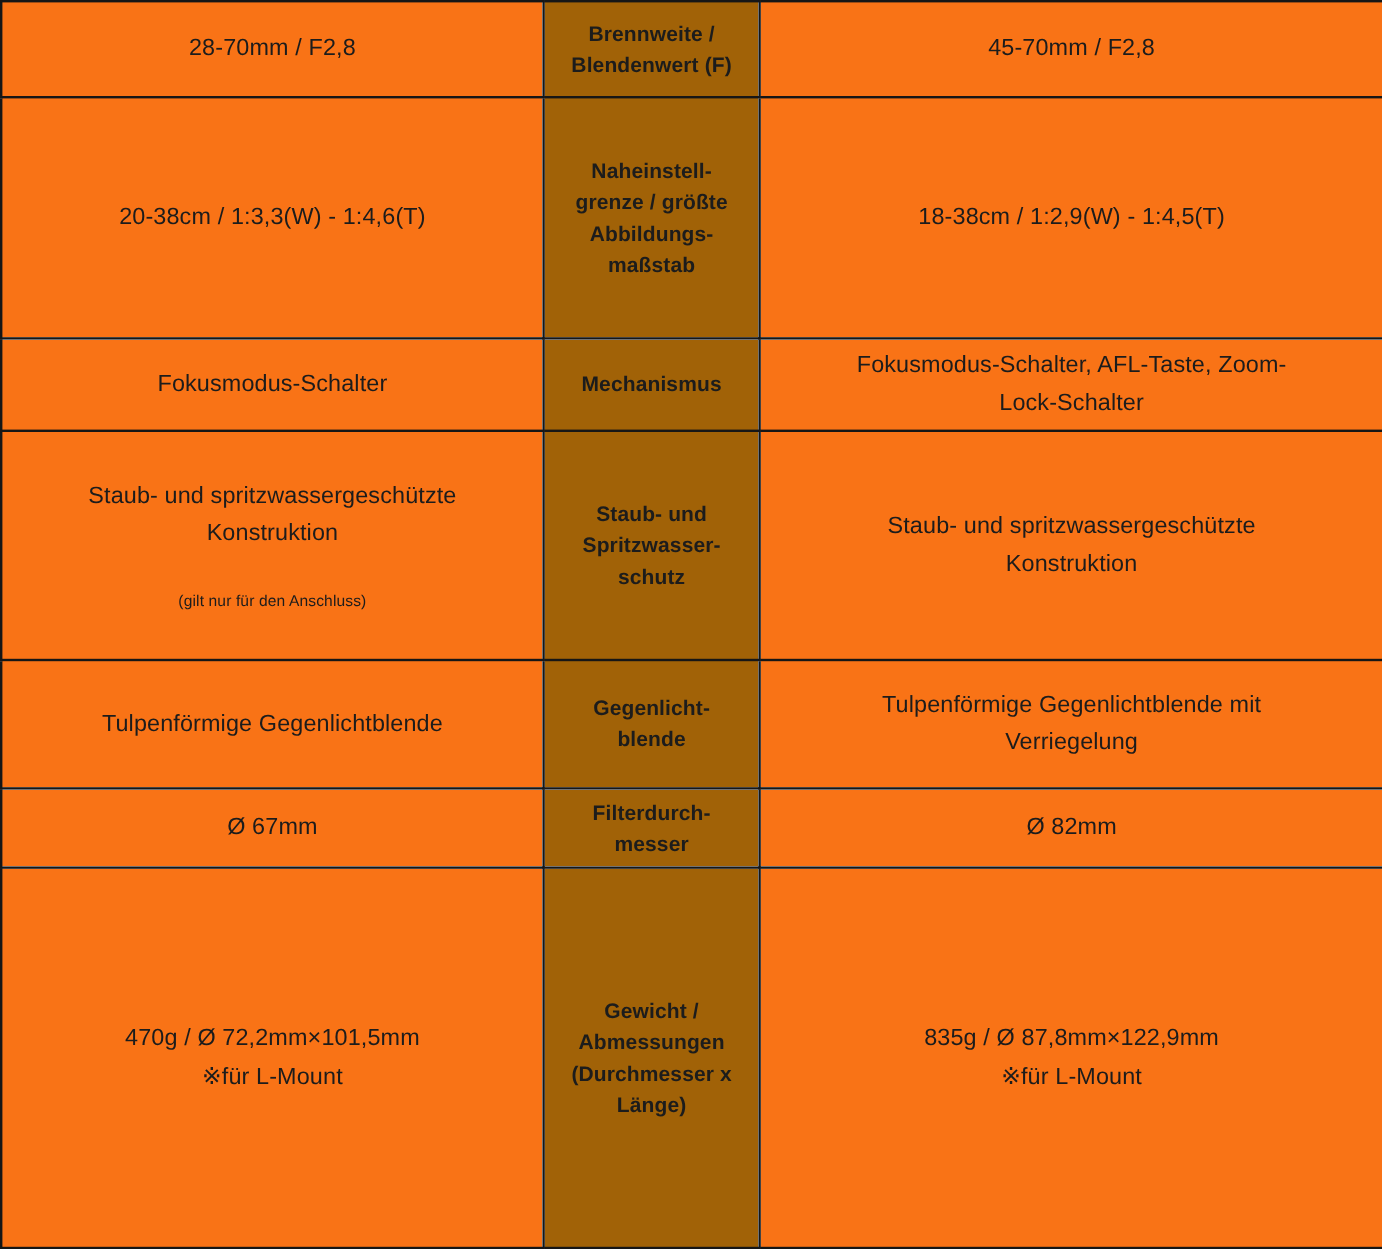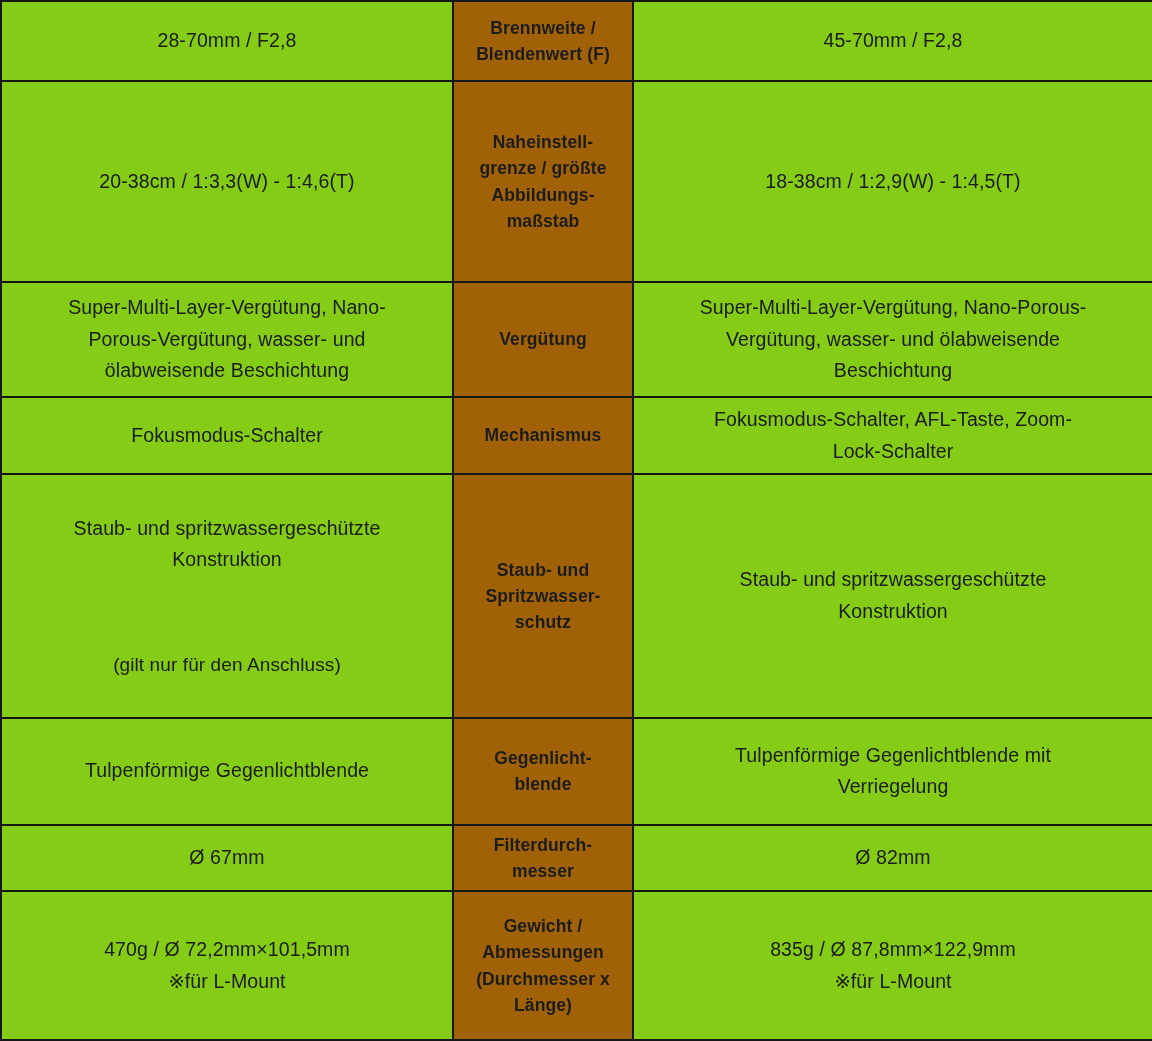--- a/index.html
+++ b/index.html
@@ -22,40 +22,39 @@
   }
   table.spec td {
     border: 2px solid #161616;
     box-sizing: border-box;
     text-align: center;
     vertical-align: middle;
     white-space: pre-line;
     overflow: hidden;
   }
   td.val {
-    background: #84cc16;
+    background: #f97316;
     font-size: 19.5px;
     line-height: 1.62;
     font-weight: 400;
     padding: 6px 14px;
     letter-spacing: 0.1px;
   }
   td.lbl {
     background: #a16207;
     font-size: 17.5px;
     line-height: 1.5;
     font-weight: 700;
     padding: 6px 8px;
     letter-spacing: 0.1px;
   }
   .note {
-    font-size: 19px;
+    font-size: 13px;
     line-height: 1.45;
     font-weight: 400;
-    margin-top: 44px;
   }
 </style>
 </head>
 <body>
 
 <table class="spec">
   <colgroup>
     <col style="width:452px">
     <col style="width:180px">
     <col style="width:520px">
@@ -67,29 +66,20 @@
 Blendenwert (F)</td>
       <td class="val">45-70mm / F2,8</td>
     </tr>
     <tr style="height:201px">
       <td class="val">20-38cm / 1:3,3(W) - 1:4,6(T)</td>
       <td class="lbl">Naheinstell-
 grenze / größte
 Abbildungs-
 maßstab</td>
       <td class="val">18-38cm / 1:2,9(W) - 1:4,5(T)</td>
-    </tr>
-    <tr style="height:115px">
-      <td class="val">Super-Multi-Layer-Vergütung, Nano-
-Porous-Vergütung, wasser- und
-ölabweisende Beschichtung</td>
-      <td class="lbl">Vergütung</td>
-      <td class="val">Super-Multi-Layer-Vergütung, Nano-Porous-
-Vergütung, wasser- und ölabweisende
-Beschichtung</td>
     </tr>
     <tr style="height:72px">
       <td class="val">Fokusmodus-Schalter</td>
       <td class="lbl">Mechanismus</td>
       <td class="val">Fokusmodus-Schalter, AFL-Taste, Zoom-
 Lock-Schalter</td>
     </tr>
     <tr style="height:114px">
       <td class="val">
         <div>Staub- und spritzwassergeschützte

